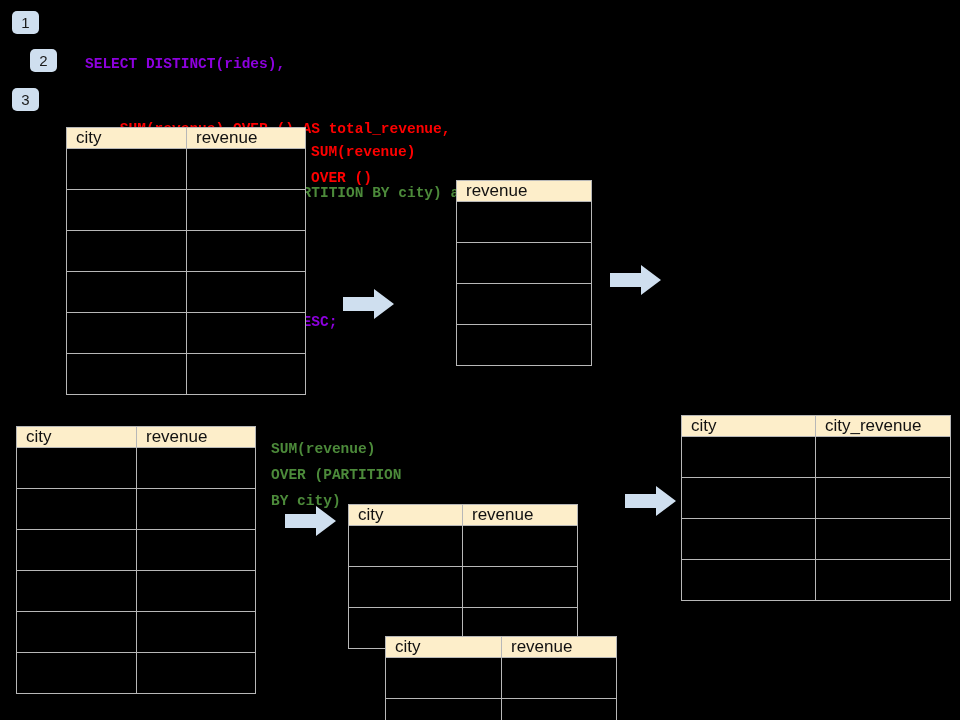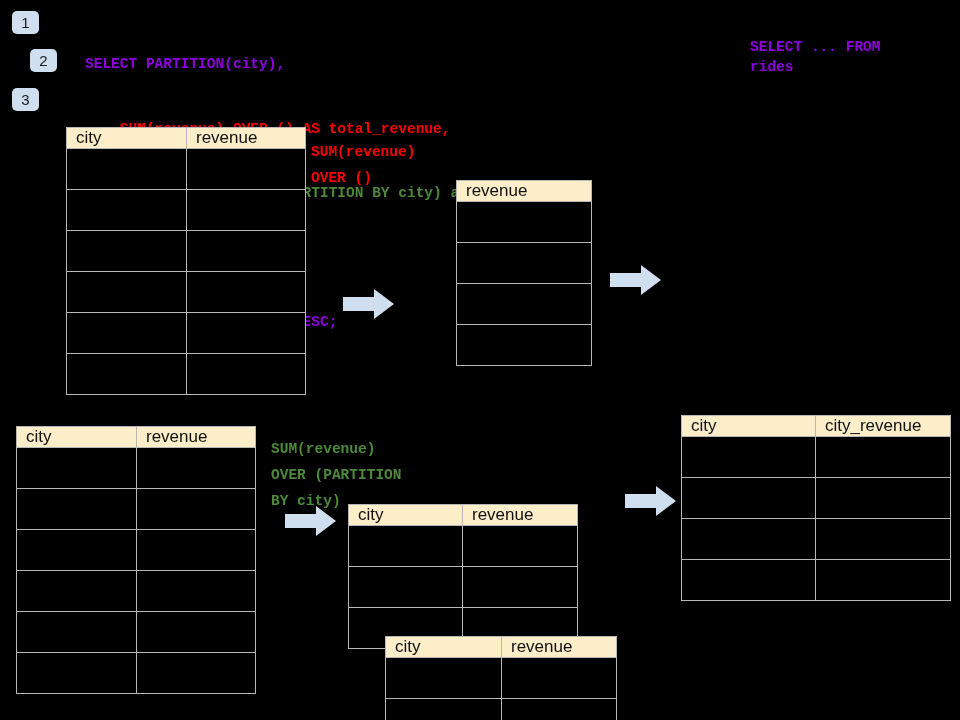--- a/index.html
+++ b/index.html
@@ -93,29 +93,27 @@
 </head>
 <body>
 
 <div id="canvas">
 
   <div class="badge" style="left:12px; top:11px;">1</div>
   <div class="badge" style="left:30px; top:49px;">2</div>
   <div class="badge" style="left:12px; top:88px;">3</div>
 
   <div class="sql" style="left:85px; top:11px;">
-    <div class="sql-line c-purple">SELECT PARTITION(city),</div>
+    <div class="sql-line c-purple">SELECT DISTINCT(rides),</div>
     <div class="sql-line c-red">    SUM(revenue) OVER () AS total_revenue,</div>
     <div class="sql-line c-green">    SUM(revenue) OVER (PARTITION BY city) as city_revenue</div>
     <div class="sql-line c-purple">  FROM rides</div>
     <div class="sql-line c-purple">  ORDER by city_revenue DESC;</div>
   </div>
 
-  <div class="note c-purple" style="left:750px; top:37px; line-height:20px;">SELECT ... FROM
-rides</div>
 
   <div class="note c-red" style="left:311px; top:139px;">SUM(revenue)
 OVER ()</div>
 
   <div class="note c-green" style="left:271px; top:436px;">SUM(revenue)
 OVER (PARTITION
 BY city)</div>
 
   <table class="tbl" style="left:66px; top:127px; width:239px;">
     <colgroup>

